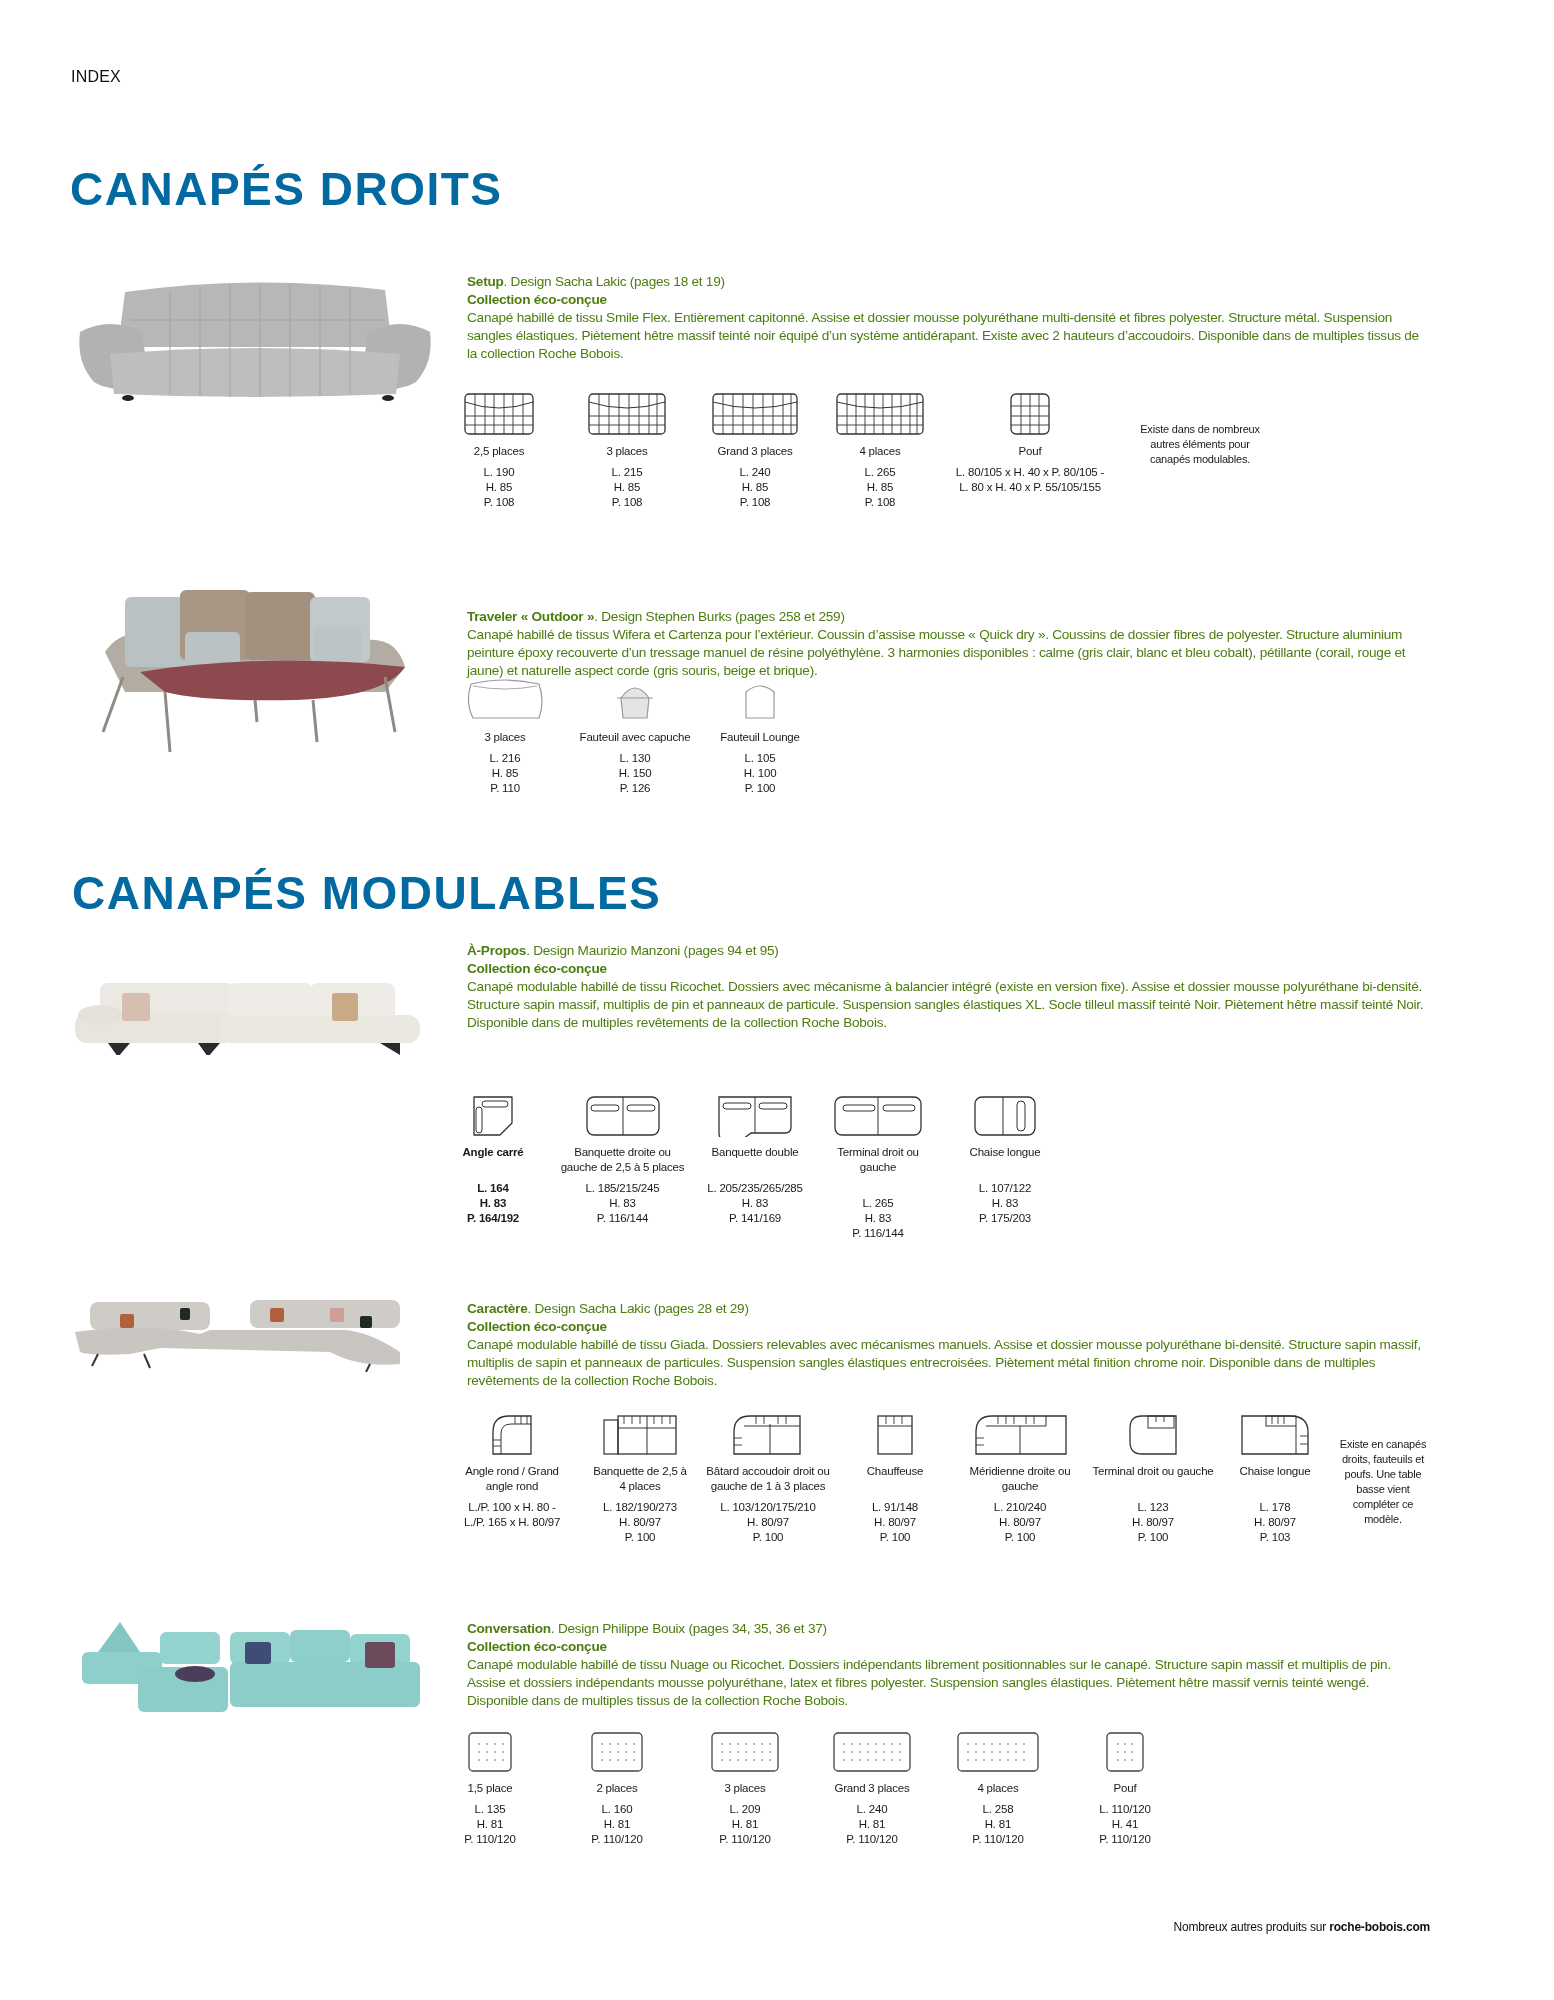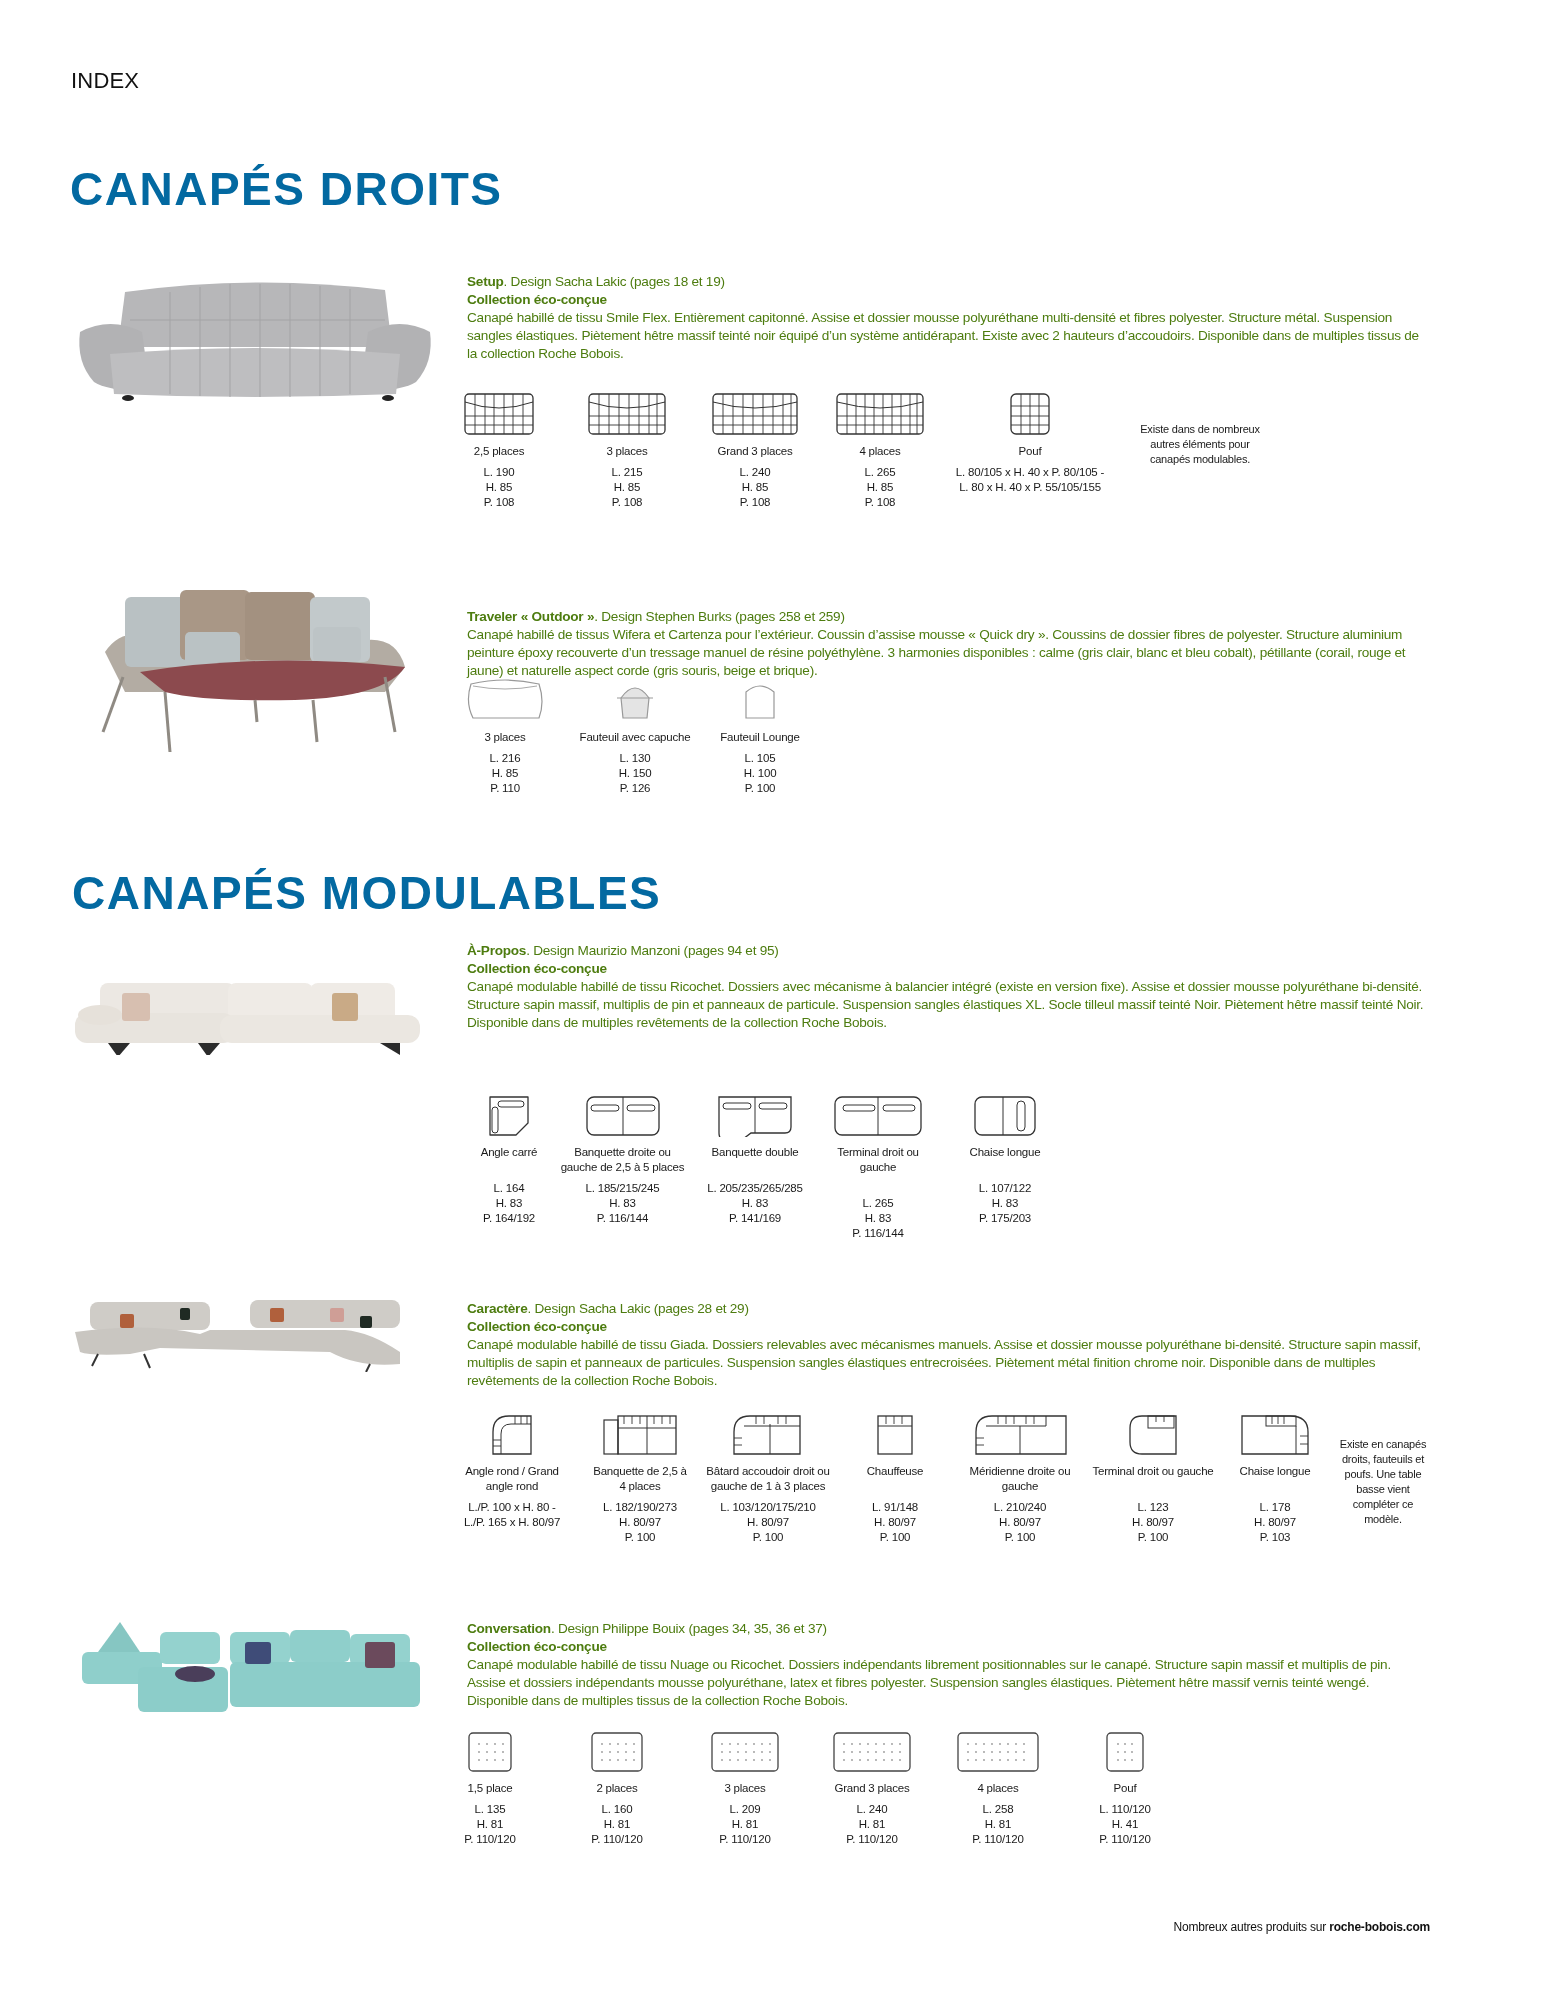--- a/index.html
+++ b/index.html
@@ -1,19 +1,19 @@
 <!DOCTYPE html>
 <html><head>
 <meta charset="utf-8">
 <style>
   html, body { margin:0; padding:0; background:#ffffff; }
   body { width:1554px; height:2000px; position:relative; overflow:hidden;
          font-family:"Liberation Sans", "DejaVu Sans", sans-serif; color:#111; }
   .abs { position:absolute; }
-  .index-label { left:71px; top:68px; font-size:22px; letter-spacing:0.2px; color:#111; }
+  .index-label { left:71px; top:68px; font-size:16px; letter-spacing:0.2px; color:#111; }
   .section-title { font-weight:bold; font-size:46px; letter-spacing:1.5px; color:#0369a1; line-height:1; }
   .product-photo { position:absolute; }
   .product-text { position:absolute; left:467px; width:960px; font-size:13.6px; line-height:18px;
                   font-stretch:condensed; letter-spacing:-0.25px; color:#4d7c0f; }
   .product-text .name { font-weight:bold; }
   .product-text .eco { font-weight:bold; display:block; }
   .module { position:absolute; text-align:center; font-size:11.5px; line-height:15px; color:#1a1a1a; letter-spacing:-0.2px; }
   .module .diagram { margin:0 auto; display:block; }
   .module .label { display:block; margin-top:8px; min-height:15px; }
   .module .dims { display:block; margin-top:6px; }
@@ -254,21 +254,21 @@
   </svg>
 </div>
 
 <div class="product-text" style="top:942px;">
   <span class="name">À-Propos</span><span>. Design Maurizio Manzoni (pages 94 et 95)</span>
   <span class="eco">Collection éco-conçue</span>
   <span>Canapé modulable habillé de tissu Ricochet. Dossiers avec mécanisme à balancier intégré (existe en version fixe). Assise et dossier mousse polyuréthane bi-densité. Structure sapin massif, multiplis de pin et panneaux de particule. Suspension sangles élastiques XL. Socle tilleul massif teinté Noir. Piètement hêtre massif teinté Noir. Disponible dans de multiples revêtements de la collection Roche Bobois.</span>
 </div>
 
 <div>
-  <div class="module" style="left:474px; top:1093px; width:70px;">
+  <div class="module" style="left:458px; top:1093px; width:70px;font-weight:bold;">
     <svg class="diagram" width="46" height="44" viewBox="0 0 46 44">
         <path d="M4 4 H42 V30 L30 42 H4 Z" fill="none" stroke="#333" stroke-width="1.3" stroke-linejoin="round"></path>
         <rect x="12" y="8" width="26" height="6" rx="3" fill="none" stroke="#333"></rect>
         <rect x="6" y="14" width="6" height="26" rx="3" fill="none" stroke="#333"></rect>
       </svg>
     <span class="label">Angle carré</span>
     <span class="dims" style="margin-top:21px">
         <span>L. 164</span>
         <span>H. 83</span>
         <span>P. 164/192</span>

